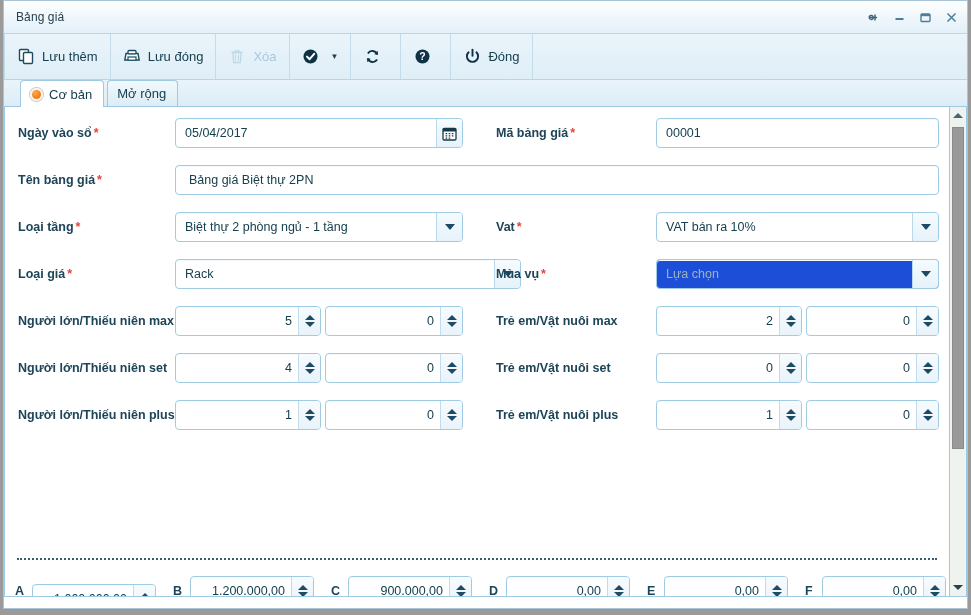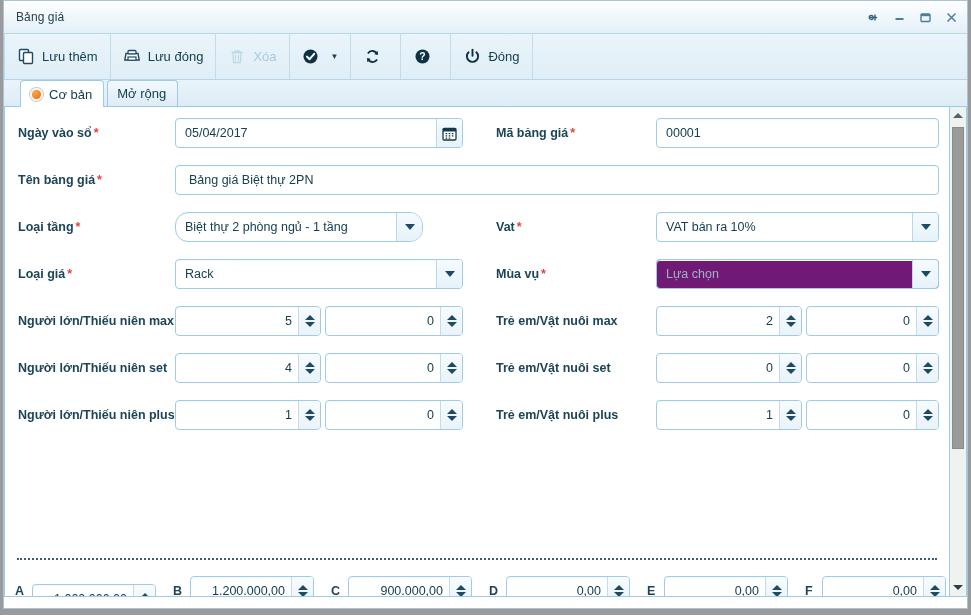--- a/index.html
+++ b/index.html
@@ -159,21 +159,21 @@
     flex: 1 1 auto;
     display: flex; align-items: center;
     padding: 0 9px;
     font-size: 12.5px;
     color: #17404f;
     white-space: nowrap;
     overflow: hidden;
   }
   .fld > .txt.num { justify-content: flex-end; padding-right: 6px; }
   .fld.placeholder > .txt { color: #9bb4c1; }
-  .fld.muted { background: #701a75; }
+  .fld.muted { background: #1d4ed8; }
 
   
   .dd-btn {
     width: 26px;
     flex: 0 0 26px;
     border-left: 1px solid #b9d8ea;
     background: linear-gradient(to bottom, #f6fbfe, #e6f2fa);
     display: flex; align-items: center; justify-content: center;
     cursor: default;
   }
@@ -420,38 +420,38 @@
 
       <div class="row" style="top:58px;">
         <span class="lbl" style="left:13px;"><span>Tên bảng giá</span><span class="req">*</span></span>
         <div class="fld" style="left:170px; width:764px;">
           <div class="txt" style="padding-left:13px;">Bảng giá Biệt thự 2PN</div>
         </div>
       </div>
 
       <div class="row" style="top:105px;">
         <span class="lbl" style="left:13px;"><span>Loại tầng</span><span class="req">*</span></span>
-        <div class="fld" style="left:170px; width:248px;border-radius:13px;">
+        <div class="fld" style="left:170px; width:288px;">
           <div class="txt">Biệt thự 2 phòng ngủ - 1 tầng</div>
           <div class="dd-btn">
               <span class="tri"></span>
             </div>
         </div>
         <span class="lbl" style="left:491px;"><span>Vat</span><span class="req">*</span></span>
         <div class="fld" style="left:651px; width:283px;">
           <div class="txt">VAT bán ra 10%</div>
           <div class="dd-btn">
               <span class="tri"></span>
             </div>
         </div>
       </div>
 
       <div class="row" style="top:152px;">
         <span class="lbl" style="left:13px;"><span>Loại giá</span><span class="req">*</span></span>
-        <div class="fld" style="left:170px; width:288px;">
+        <div class="fld" style="left:170px; width:346px;">
           <div class="txt">Rack</div>
           <div class="dd-btn">
               <span class="tri"></span>
             </div>
         </div>
         <span class="lbl" style="left:491px;"><span>Mùa vụ</span><span class="req">*</span></span>
         <div class="fld placeholder muted" style="left:651px; width:283px;">
           <div class="txt">Lựa chọn</div>
           <div class="dd-btn">
               <span class="tri"></span>

